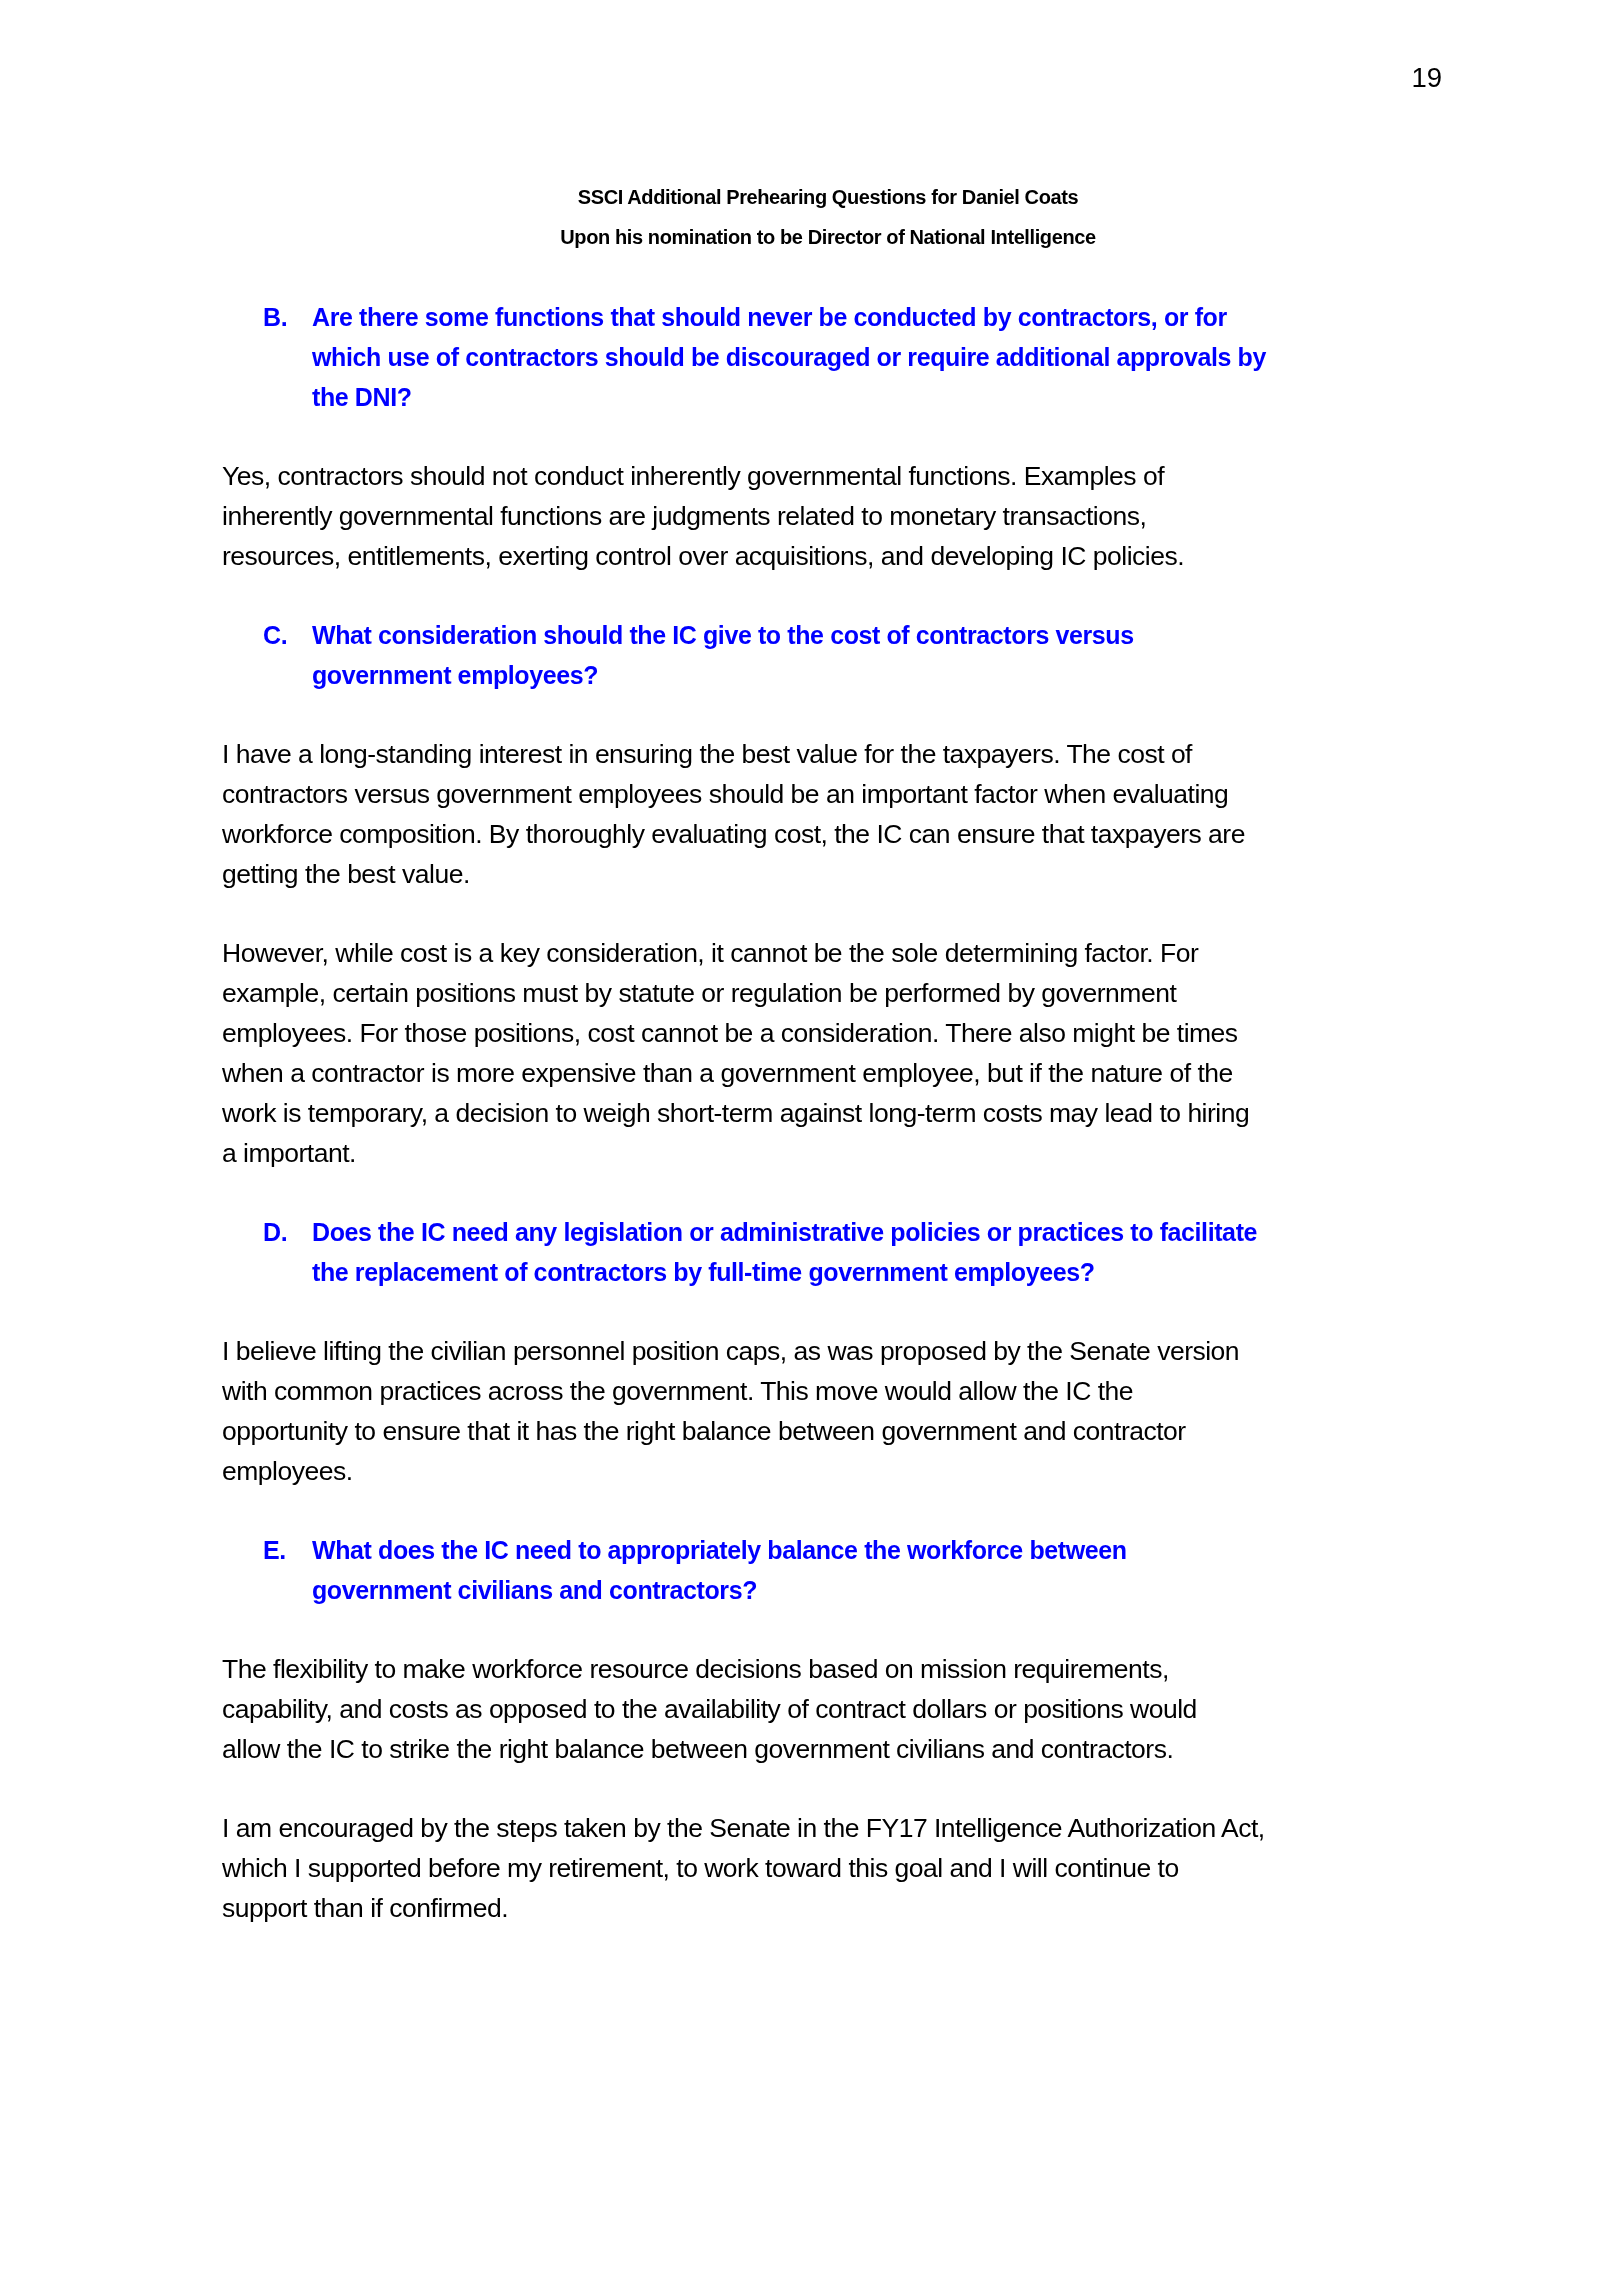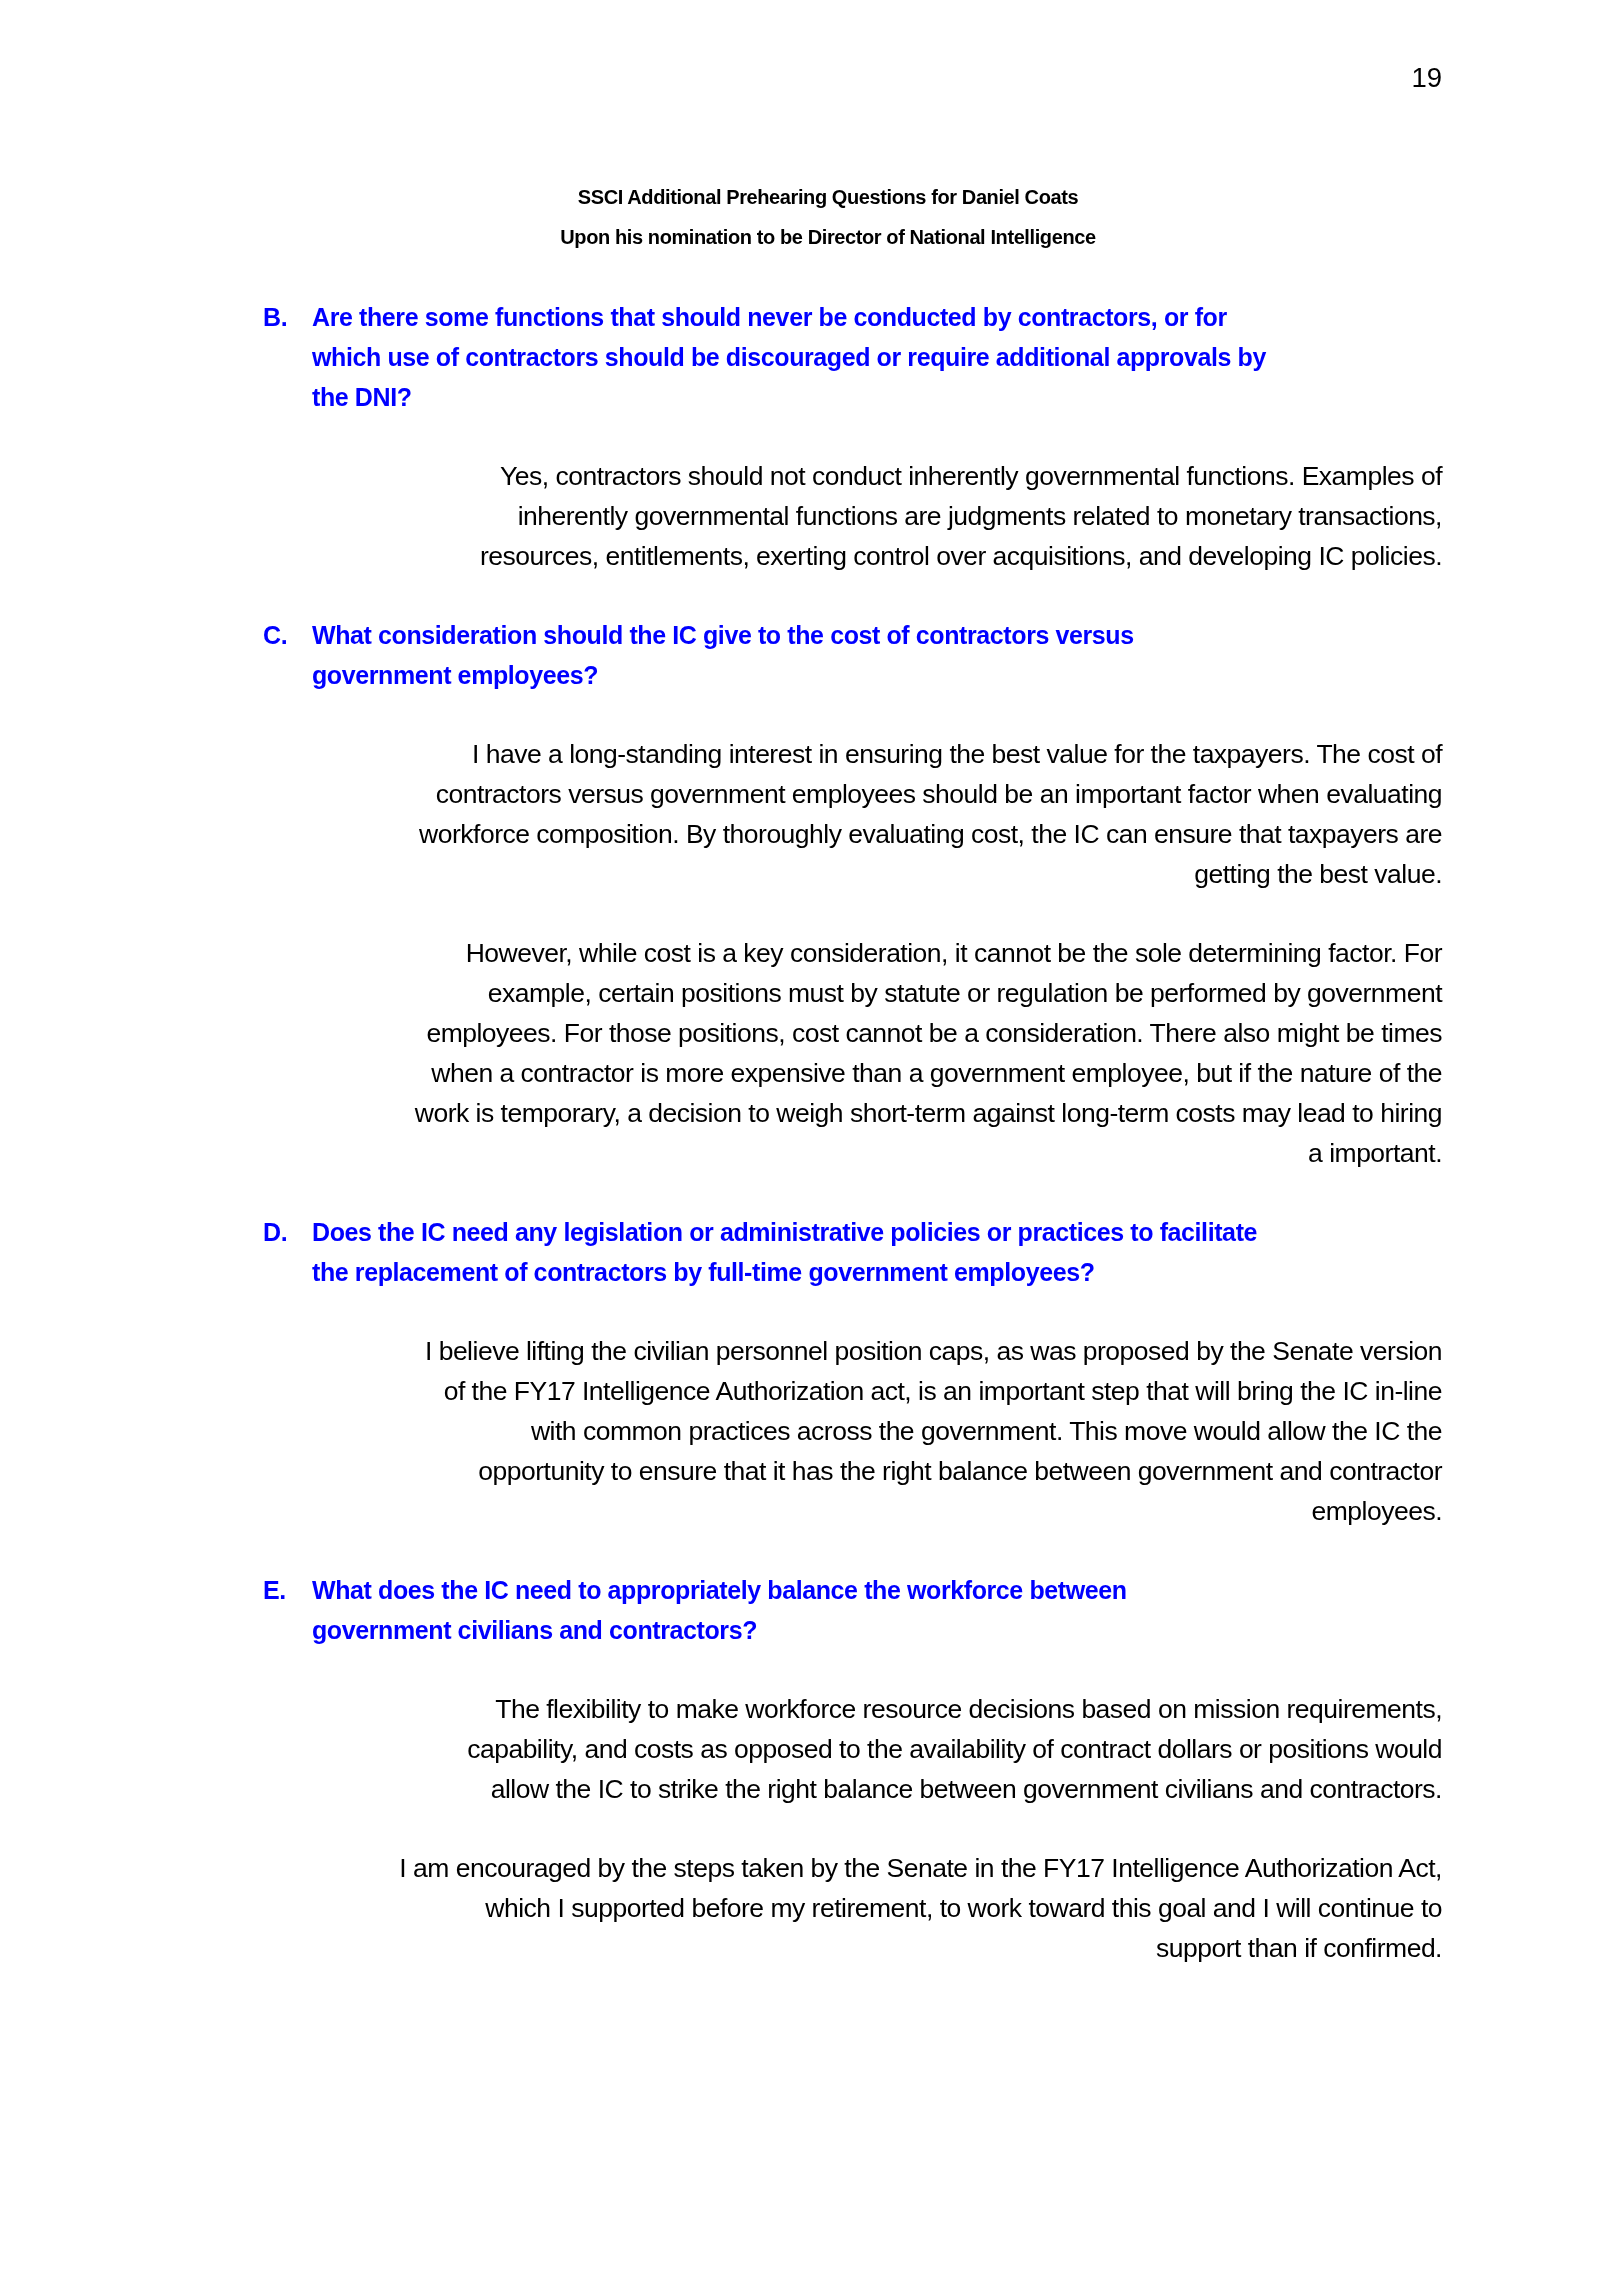--- a/index.html
+++ b/index.html
@@ -5,21 +5,21 @@
   html, body { margin: 0; padding: 0; background: #ffffff; }
   body { width: 1623px; height: 2295px; position: relative; overflow: hidden; }
   .page { position: absolute; left: 16px; top: 0; width: 1623px; height: 2295px; background: #ffffff; color: #000000; font-family: "Liberation Sans", sans-serif; }
   .page-number { position: absolute; top: 58px; right: 197px; font-size: 27.5px; line-height: 40px; }
   .content { position: absolute; left: 198px; top: 177px; width: 1228px; }
   .title { text-align: center; font-weight: bold; font-size: 20px; line-height: 40px; margin: 0 0 40px 0; letter-spacing: -0.4px; }
   .title .line { display: block; white-space: nowrap; }
   .question { position: relative; color: #0000ff; font-weight: bold; font-size: 25px; line-height: 40px; padding-left: 98px; margin: 0 0 39px 0; letter-spacing: -0.4px; }
   .question .marker { position: absolute; left: 49px; top: 0; }
   .question .line { display: block; white-space: nowrap; }
-  .answer { font-size: 26.5px; line-height: 40px; margin: 0 0 39px 0; letter-spacing: -0.5px; text-align: right; }
+  .answer { font-size: 26.5px; line-height: 40px; margin: 0 0 39px 8px; letter-spacing: -0.5px; }
   .answer .line { display: block; white-space: nowrap; }
 </style>
 </head>
 <body>
 
 <div class="page">
   <div class="page-number">19</div>
 
   <div class="content">
     <div class="title">
@@ -59,21 +59,20 @@
       <span class="line">a important.</span>
     </div>
 
     <div class="question">
       <span class="marker">D.</span>
       <span class="line">Does the IC need any legislation or administrative policies or practices to facilitate</span>
       <span class="line">the replacement of contractors by full-time government employees?</span>
     </div>
     <div class="answer">
       <span class="line">I believe lifting the civilian personnel position caps, as was proposed by the Senate version</span>
-      <span class="line">of the FY17 Intelligence Authorization act, is an important step that will bring the IC in-line</span>
       <span class="line">with common practices across the government. This move would allow the IC the</span>
       <span class="line">opportunity to ensure that it has the right balance between government and contractor</span>
       <span class="line">employees.</span>
     </div>
 
     <div class="question">
       <span class="marker">E.</span>
       <span class="line">What does the IC need to appropriately balance the workforce between</span>
       <span class="line">government civilians and contractors?</span>
     </div>

